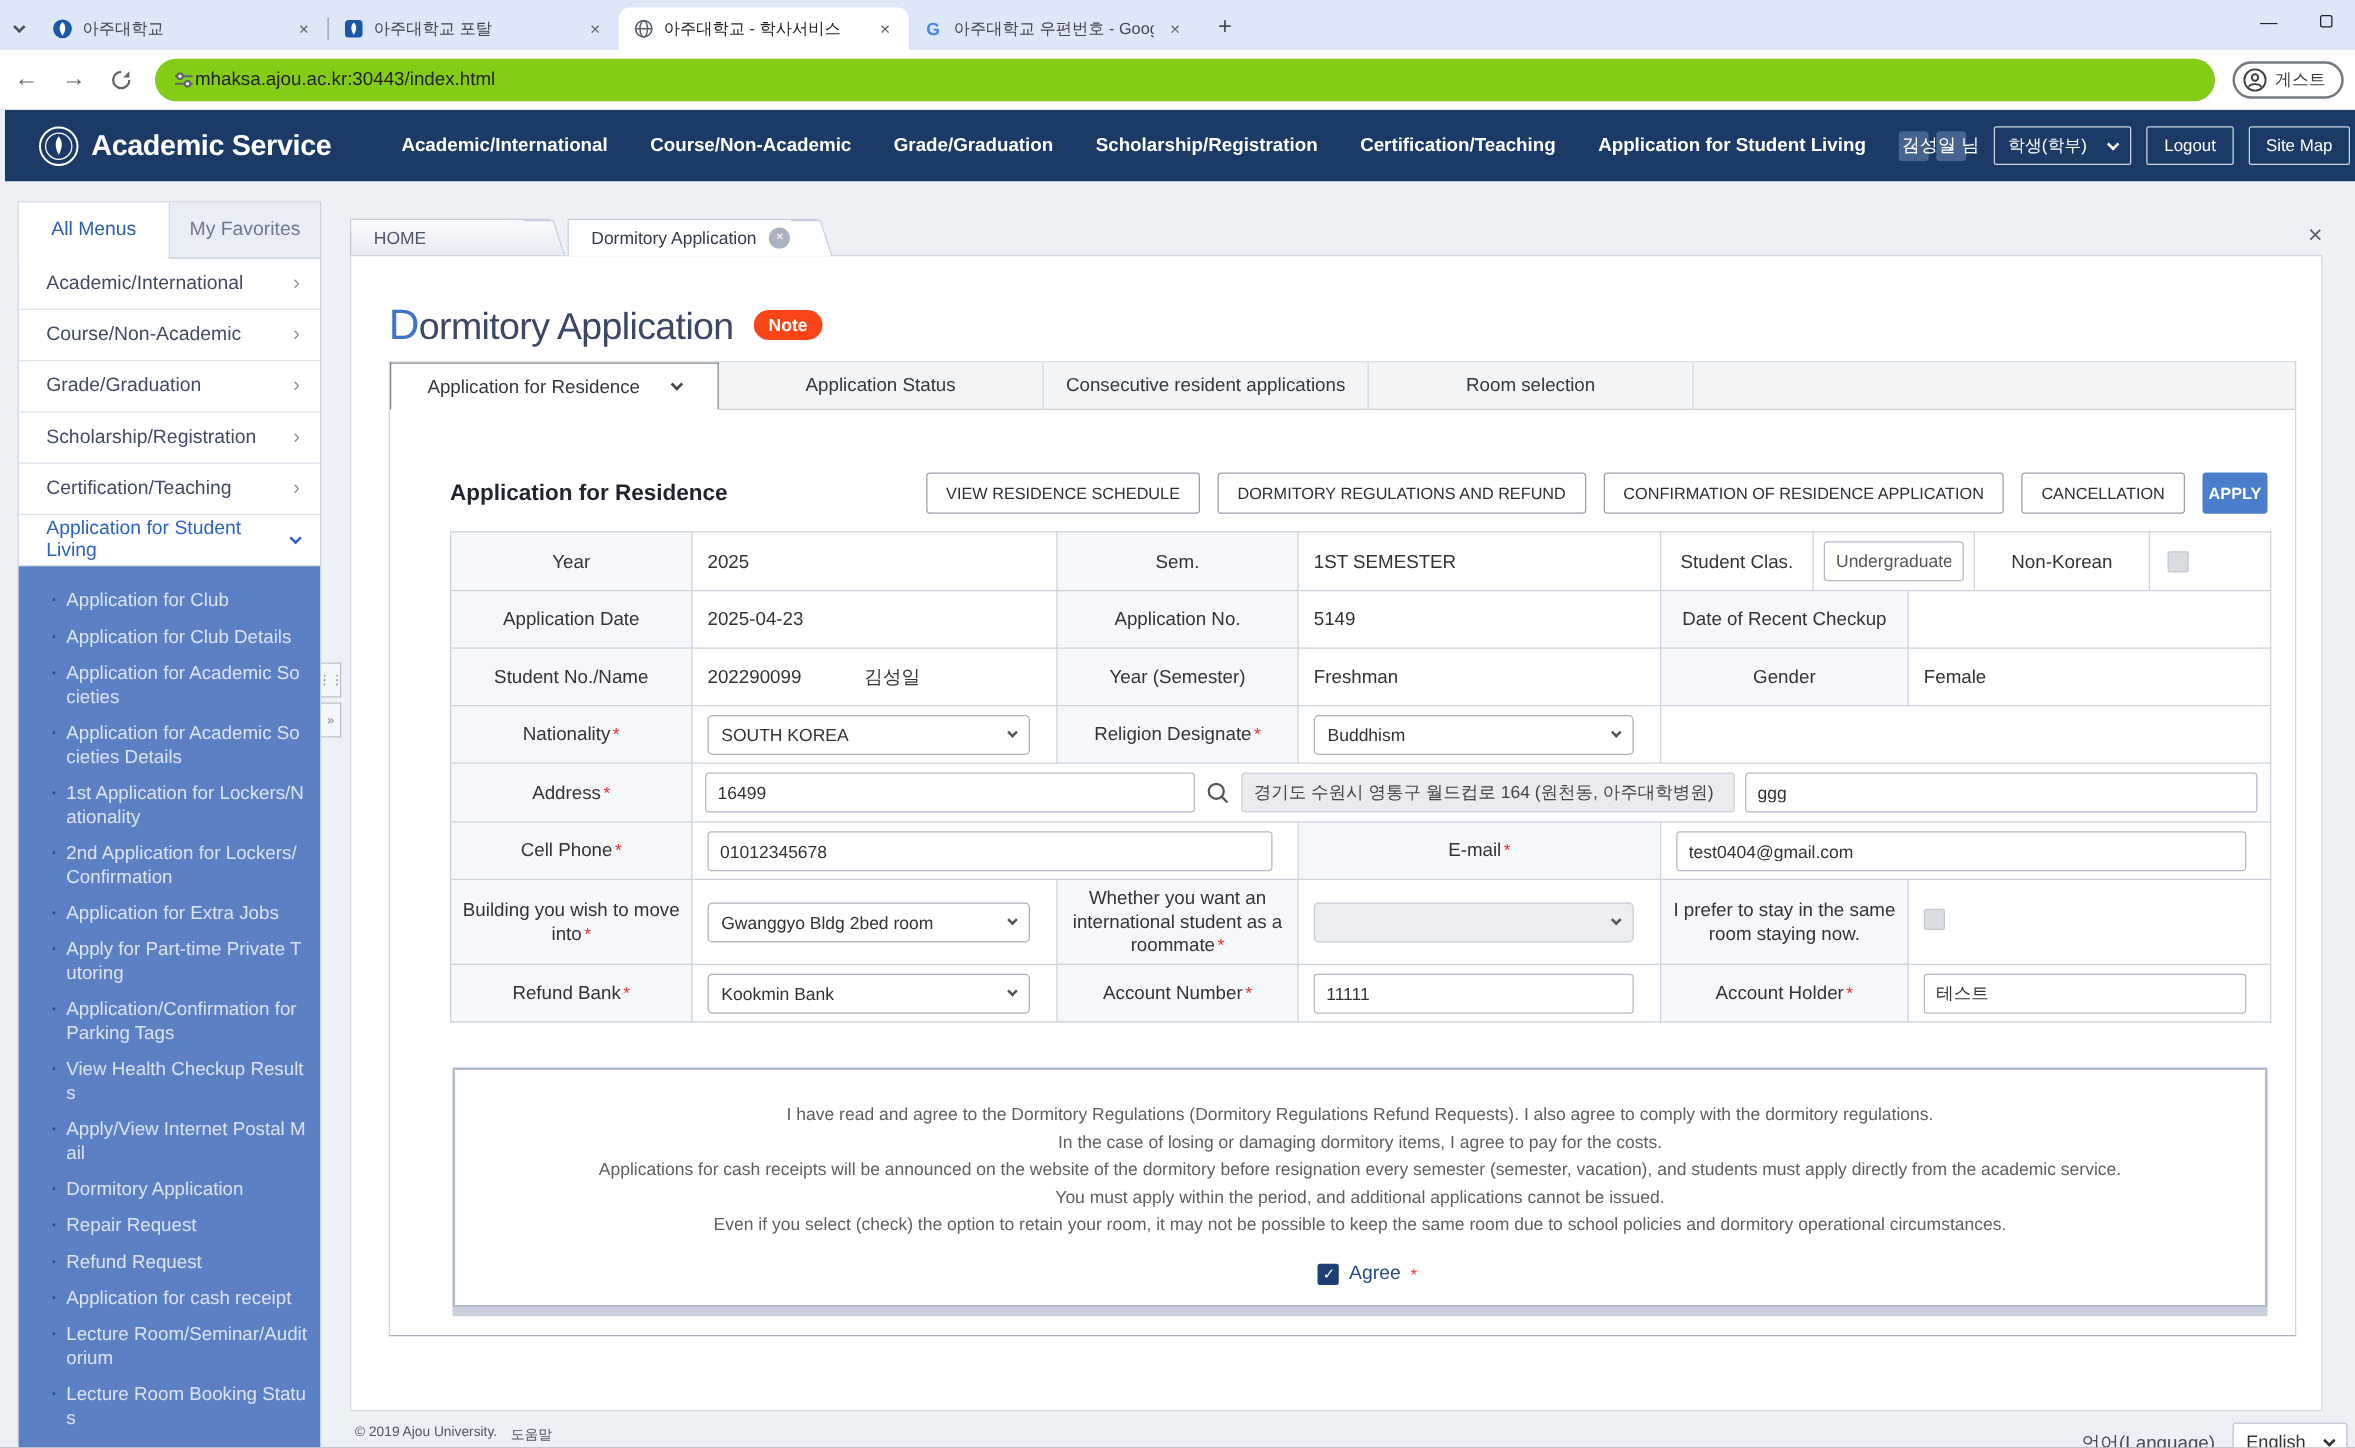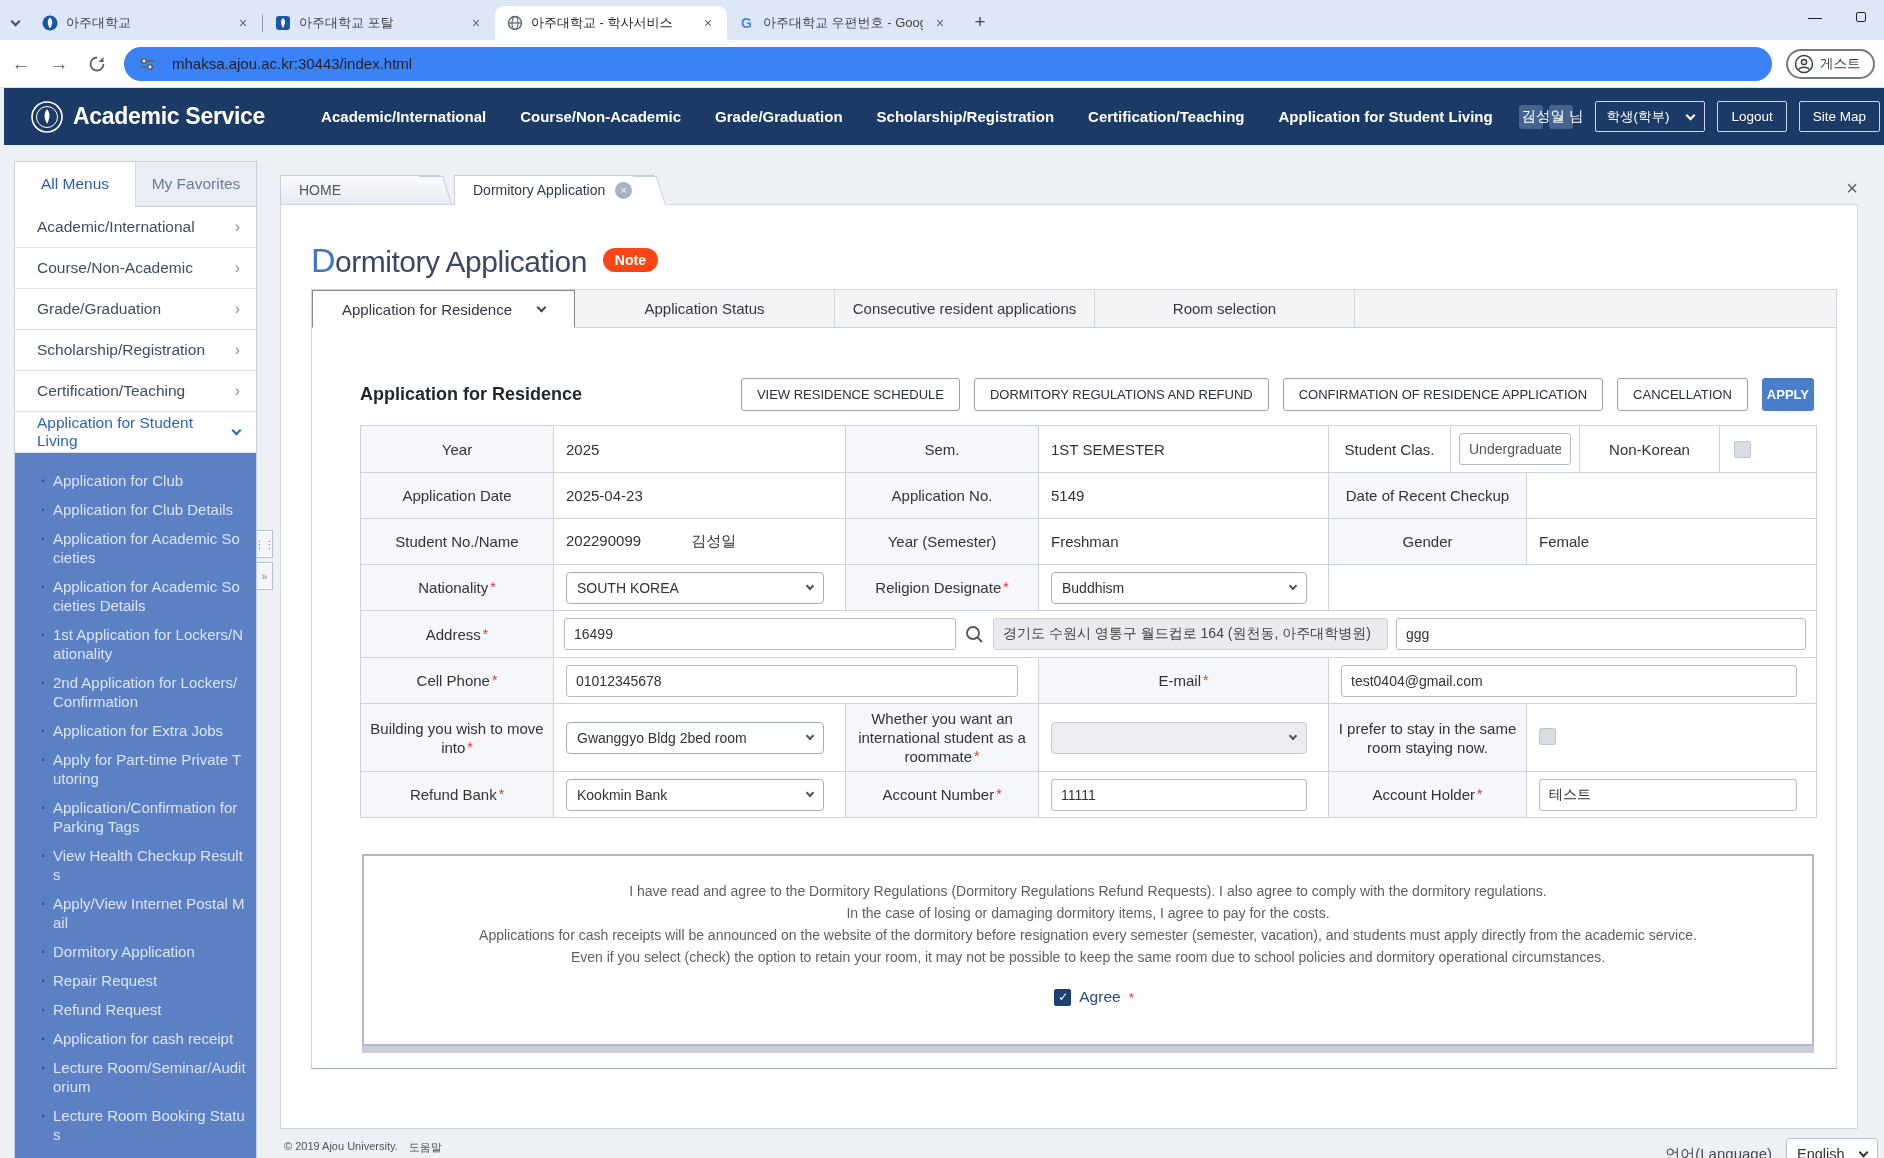--- a/index.html
+++ b/index.html
@@ -15,21 +15,21 @@
   .btab.active{background:#ffffff;color:#1d1f23;}
   .bsep{width:1px;height:18px;background:#8fa0bb;margin-bottom:8px;}
   .newtab{width:30px;height:30px;margin:0 0 3px 6px;display:flex;align-items:center;justify-content:center;font-size:19px;color:#444a52;}
   .wctl{position:absolute;top:0;right:0;height:34px;display:flex;}
   .wctl .wbtn{width:46px;height:34px;display:flex;align-items:center;justify-content:center;color:#202124;font-size:14px;}
   .restore-glyph{display:inline-block;width:10px;height:10px;border:1.4px solid #202124;border-radius:2px;}
   .favicon{width:16px;height:16px;flex:0 0 16px;}
 
   .toolbar{position:absolute;left:0;top:40px;width:1884px;height:48px;background:#fff;border-bottom:1px solid #dfe2e7;display:flex;align-items:center;}
   .navbtn{width:34px;height:34px;display:flex;align-items:center;justify-content:center;color:#5f6368;font-size:19px;margin-left:4px;}
-  .omnibox{margin-left:10px;width:1648px;height:34px;background:#3b82f6;border-radius:17px;display:flex;align-items:center;padding:0 14px;gap:16px;}
+  .omnibox{margin-left:10px;width:1648px;height:34px;background:#84cc16;border-radius:17px;display:flex;align-items:center;padding:0 14px;gap:0;}
   .omnibox .url{font-size:15px;color:#1f2227;}
   .guest{margin-left:14px;height:30px;border:2px solid #747a82;border-radius:16px;display:flex;align-items:center;gap:6px;padding:0 12px 0 6px;font-size:13.5px;color:#3c4043;background:#fff;}
 
   
   .navbar{position:absolute;left:4px;top:88px;width:1884px;height:57px;background:#1b3a66;display:flex;align-items:center;color:#fff;}
   .brand{display:flex;align-items:center;gap:9px;margin-left:26px;}
   .brand .btxt{font-size:23px;font-weight:bold;letter-spacing:-0.3px;}
   .topnav{display:flex;gap:34px;margin-left:56px;font-size:15px;font-weight:600;}
   .topnav .tn{white-space:nowrap;cursor:pointer;}
   .pagearrows{display:flex;gap:6px;margin-left:26px;}
@@ -531,20 +531,21 @@
                 <input class="inp" style="width: 258px;" value="테스트">
               </td>
             </tr>
           </tbody>
             </table>
 
           <div class="agree-box">
             <div class="ln">I have read and agree to the Dormitory Regulations (Dormitory Regulations Refund Requests). I also agree to comply with the dormitory regulations.</div>
             <div class="ln">In the case of losing or damaging dormitory items, I agree to pay for the costs.</div>
             <div class="ln">Applications for cash receipts will be announced on the website of the dormitory before resignation every semester (semester, vacation), and students must apply directly from the academic service.</div>
+            <div class="ln">You must apply within the period, and additional applications cannot be issued.</div>
             <div class="ln">Even if you select (check) the option to retain your room, it may not be possible to keep the same room due to school policies and dormitory operational circumstances.</div>
             <div class="agree-row">
               <span class="cb on"></span>
               <span class="atxt">Agree</span>
               <sup>*</sup>
             </div>
           </div>
         </div>
       </div>
     </div>

